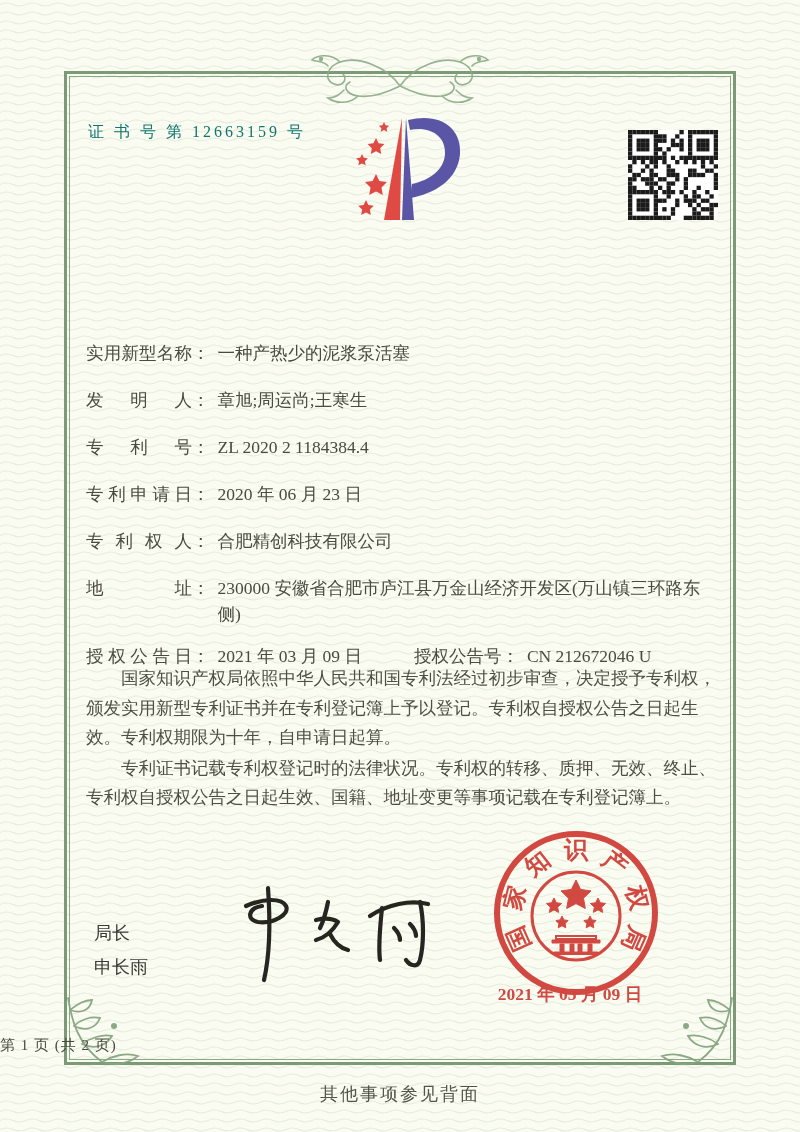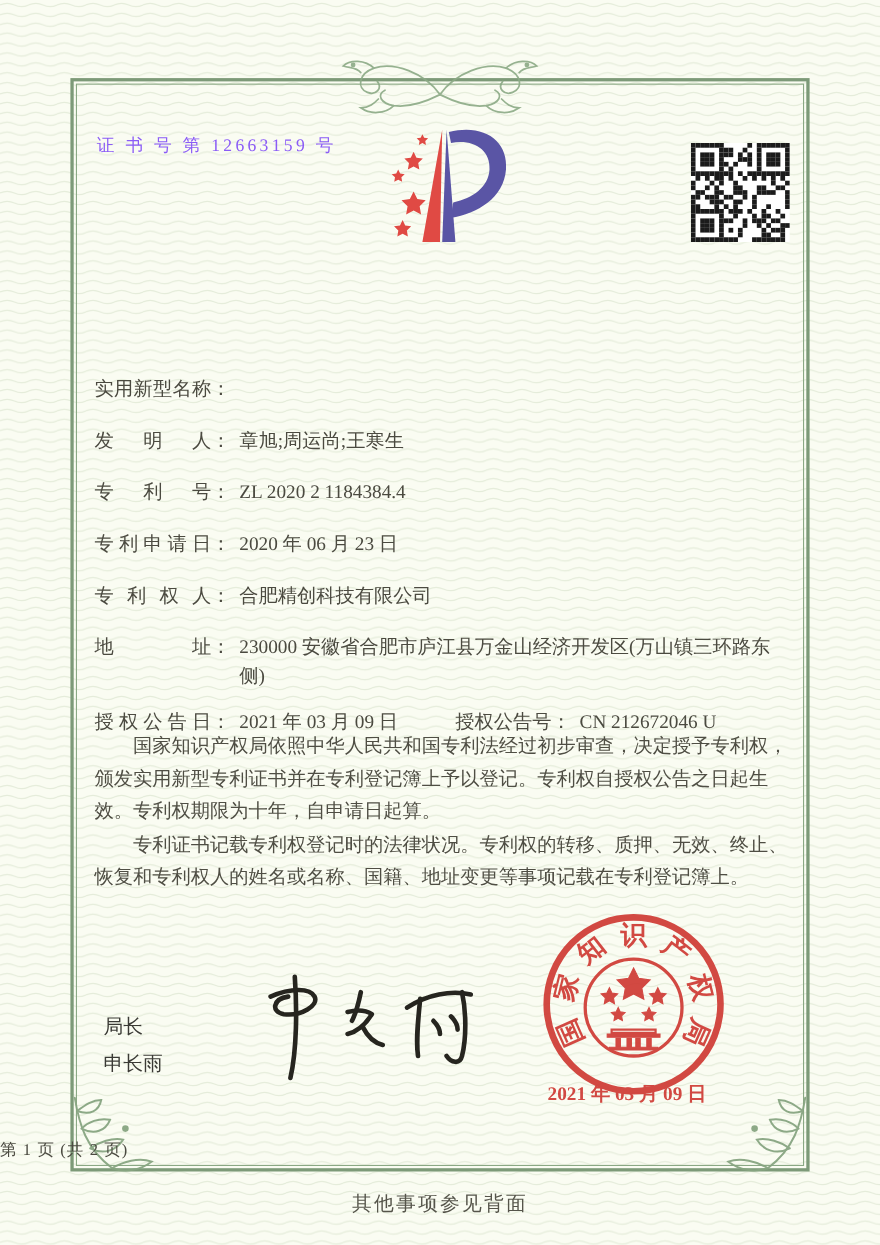--- a/index.html
+++ b/index.html
@@ -16,21 +16,21 @@
     position:absolute;left:64px;top:71px;width:672px;height:994px;
     border:3px solid #7d9a78;z-index:1;box-sizing:border-box;
   }
   .cert-border-inner{
     position:absolute;left:2px;top:2px;right:2px;bottom:2px;
     border:1px solid #8aa884;
   }
   .orn{position:absolute;z-index:2;}
   .cert-number{
     position:absolute;left:88px;top:122px;z-index:3;
-    font-size:16px;letter-spacing:3px;color:#8b5cf6;
+    font-size:16px;letter-spacing:3px;color:#0f766e;
   }
   .logo{position:absolute;left:332px;top:110px;z-index:3;}
   .qr{position:absolute;left:628px;top:130px;z-index:3;}
   .title{
     position:absolute;left:0;top:244px;width:800px;margin:0;z-index:3;
     text-align:center;font-size:41px;font-weight:600;color:#2b2b26;
     letter-spacing:13px;padding-left:13px;box-sizing:border-box;
   }
   .fields{position:absolute;left:86px;top:340px;width:634px;z-index:3;font-size:17.5px;color:#4b4a40;}
   .frow{display:flex;align-items:flex-start;margin-bottom:21px;line-height:26px;}
@@ -366,20 +366,21 @@
         <rect x="77.14" y="85.71" width="4.29" height="4.29"></rect>
         <rect x="81.43" y="85.71" width="4.29" height="4.29"></rect>
       </g>
     </svg>
 
 
   <div class="fields">
     <div class="frow">
       <span class="flabel">实用新型名称</span>
         <span class="fcolon">：</span>
+      <span class="fvalue">一种产热少的泥浆泵活塞</span>
     </div>
     <div class="frow">
       <span class="flabel">发明人</span>
         <span class="fcolon">：</span>
       <span class="fvalue">章旭;周运尚;王寒生</span>
     </div>
     <div class="frow">
       <span class="flabel">专利号</span>
         <span class="fcolon">：</span>
       <span class="fvalue">ZL 2020 2 1184384.4</span>
@@ -408,21 +409,21 @@
       <span class="fgroup">
         <span class="flabel2">授权公告号</span>
           <span class="fcolon">：</span>
         <span>CN 212672046 U</span>
       </span>
     </div>
   </div>
 
   <div class="body-text">
     <p>国家知识产权局依照中华人民共和国专利法经过初步审查，决定授予专利权，颁发实用新型专利证书并在专利登记簿上予以登记。专利权自授权公告之日起生效。专利权期限为十年，自申请日起算。</p>
-    <p>专利证书记载专利权登记时的法律状况。专利权的转移、质押、无效、终止、恢复和专利权人的姓名或名称、国籍、地址变更等事项记载在专利登记簿上。</p>
+    <p>专利证书记载专利权登记时的法律状况。专利权的转移、质押、无效、终止、专利权自授权公告之日起生效、国籍、地址变更等事项记载在专利登记簿上。</p>
   </div>
 
   <div class="signer">
     <div>局长</div>
     <div>申长雨</div>
   </div>
 
   <svg class="signature" width="230" height="115" viewBox="0 0 230 115">
     <g fill="none" stroke="#26251f" stroke-width="4.2" stroke-linecap="round" stroke-linejoin="round">
 

